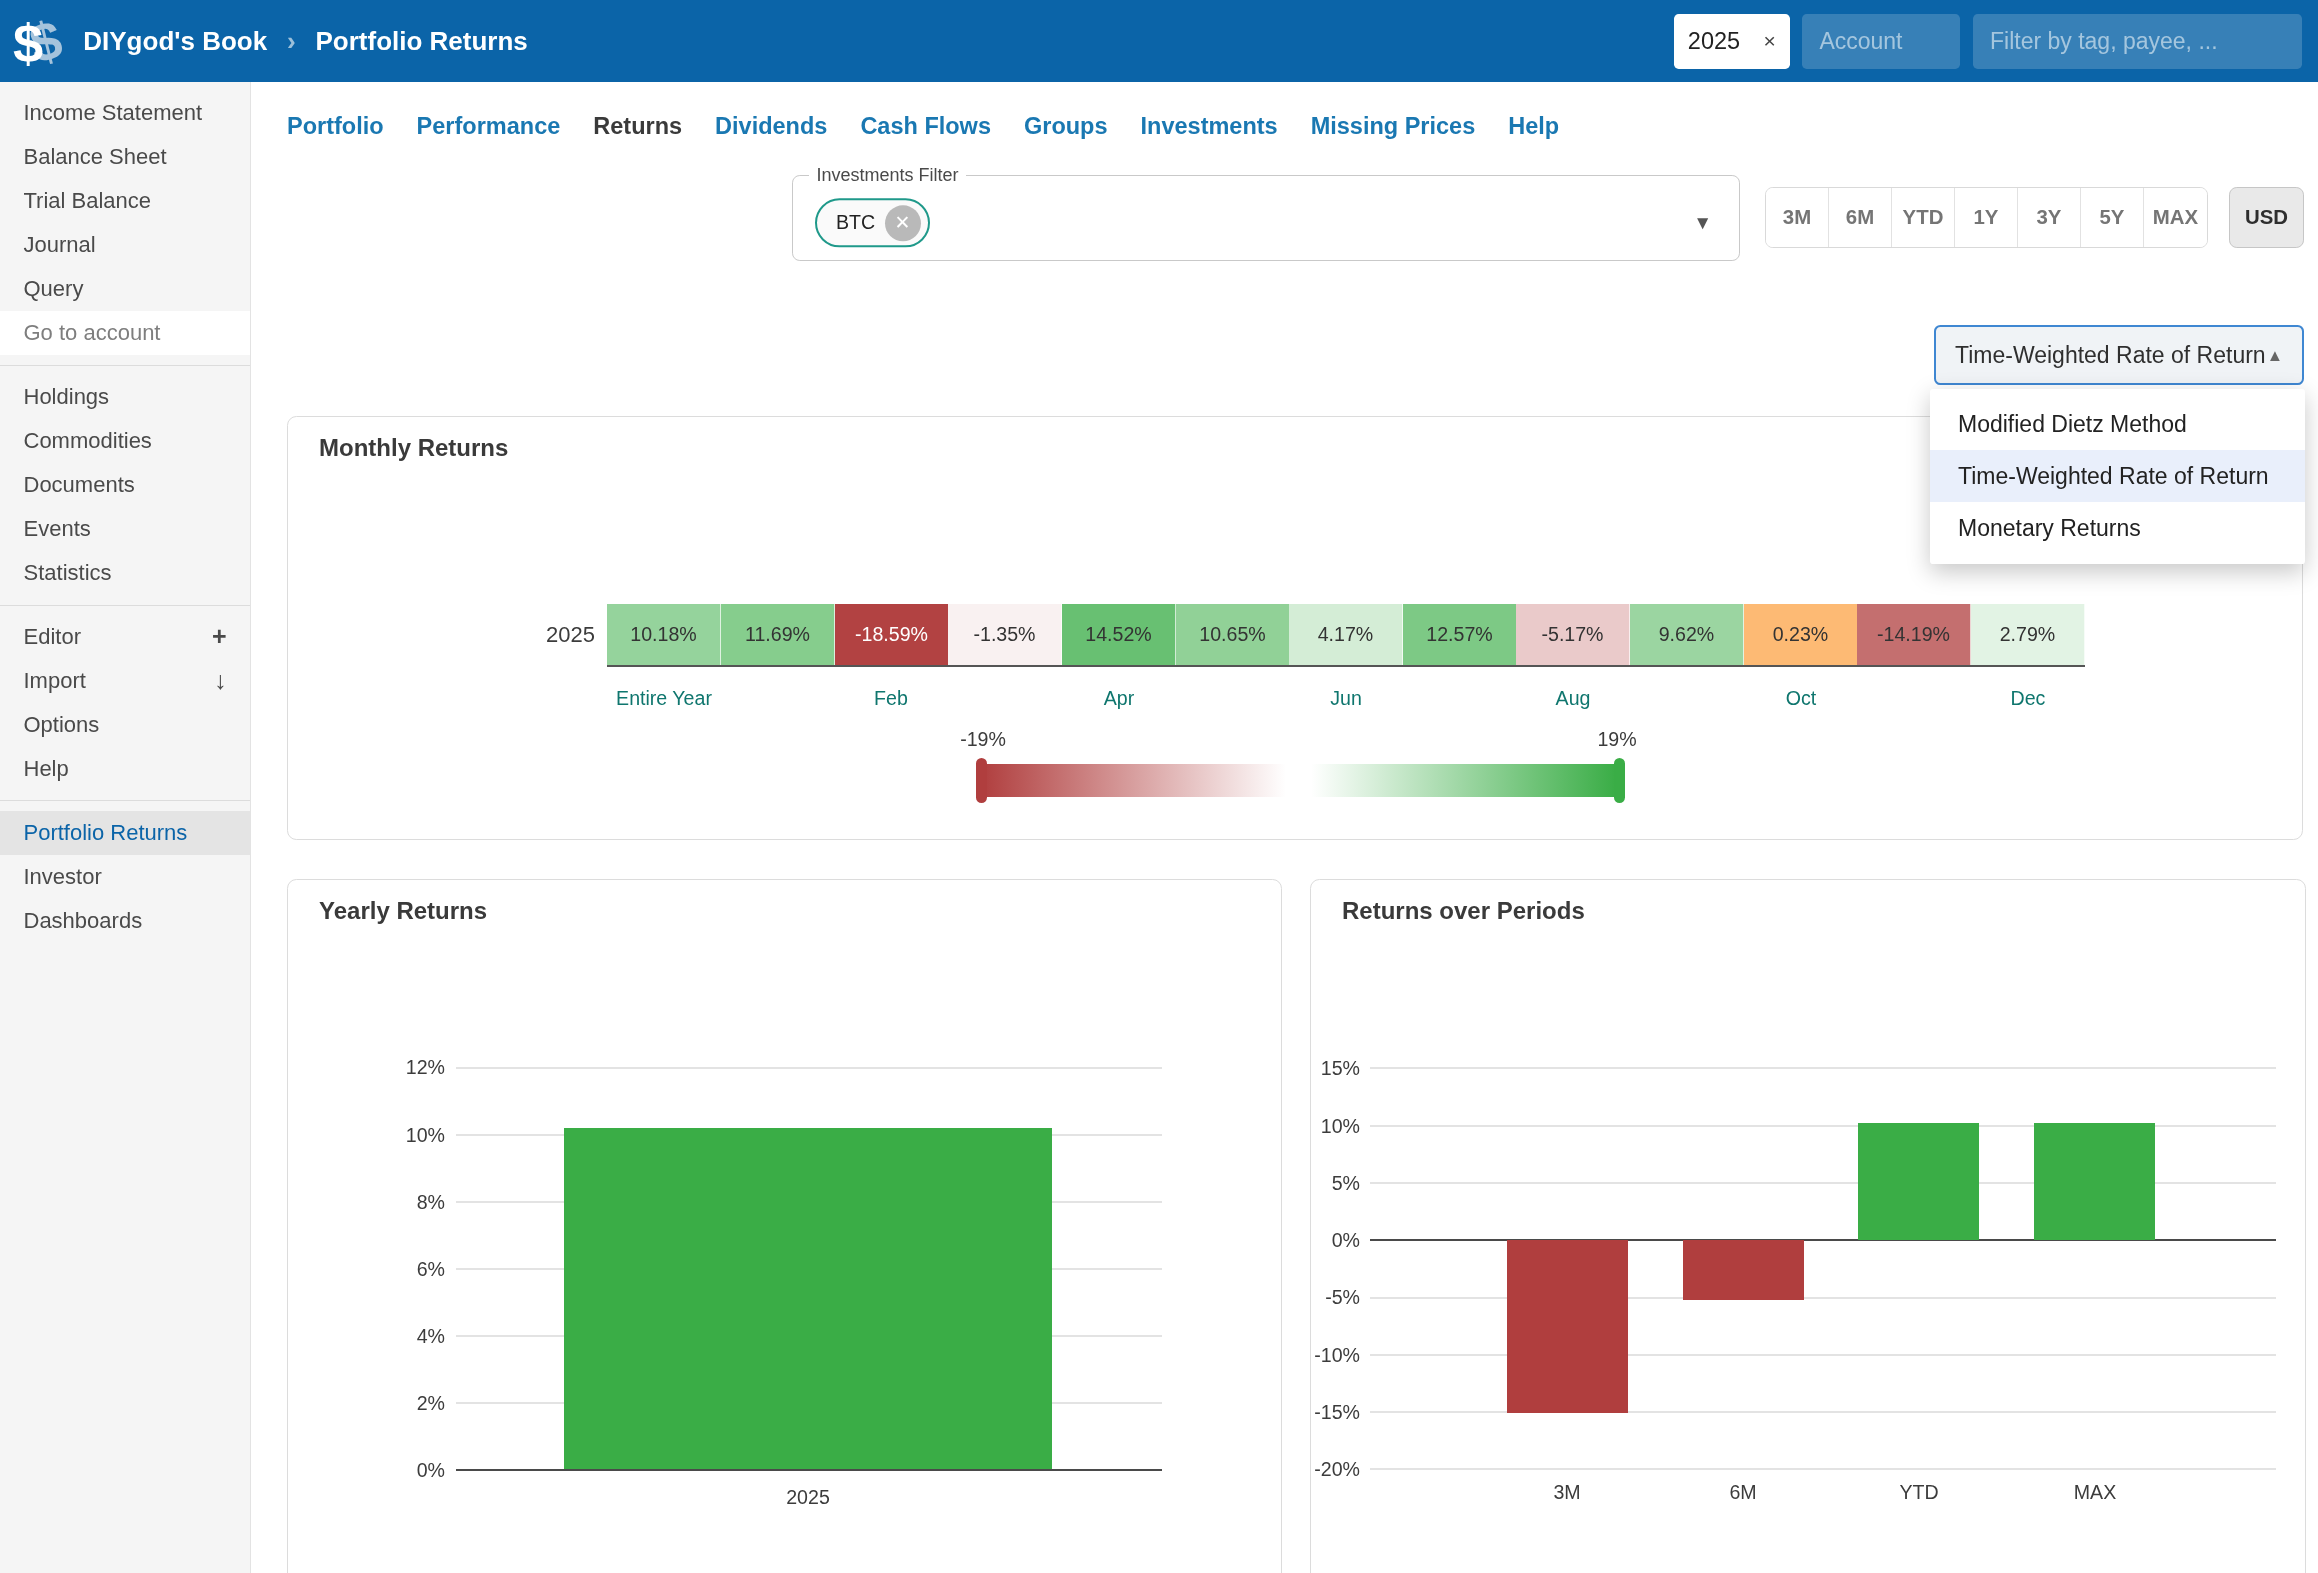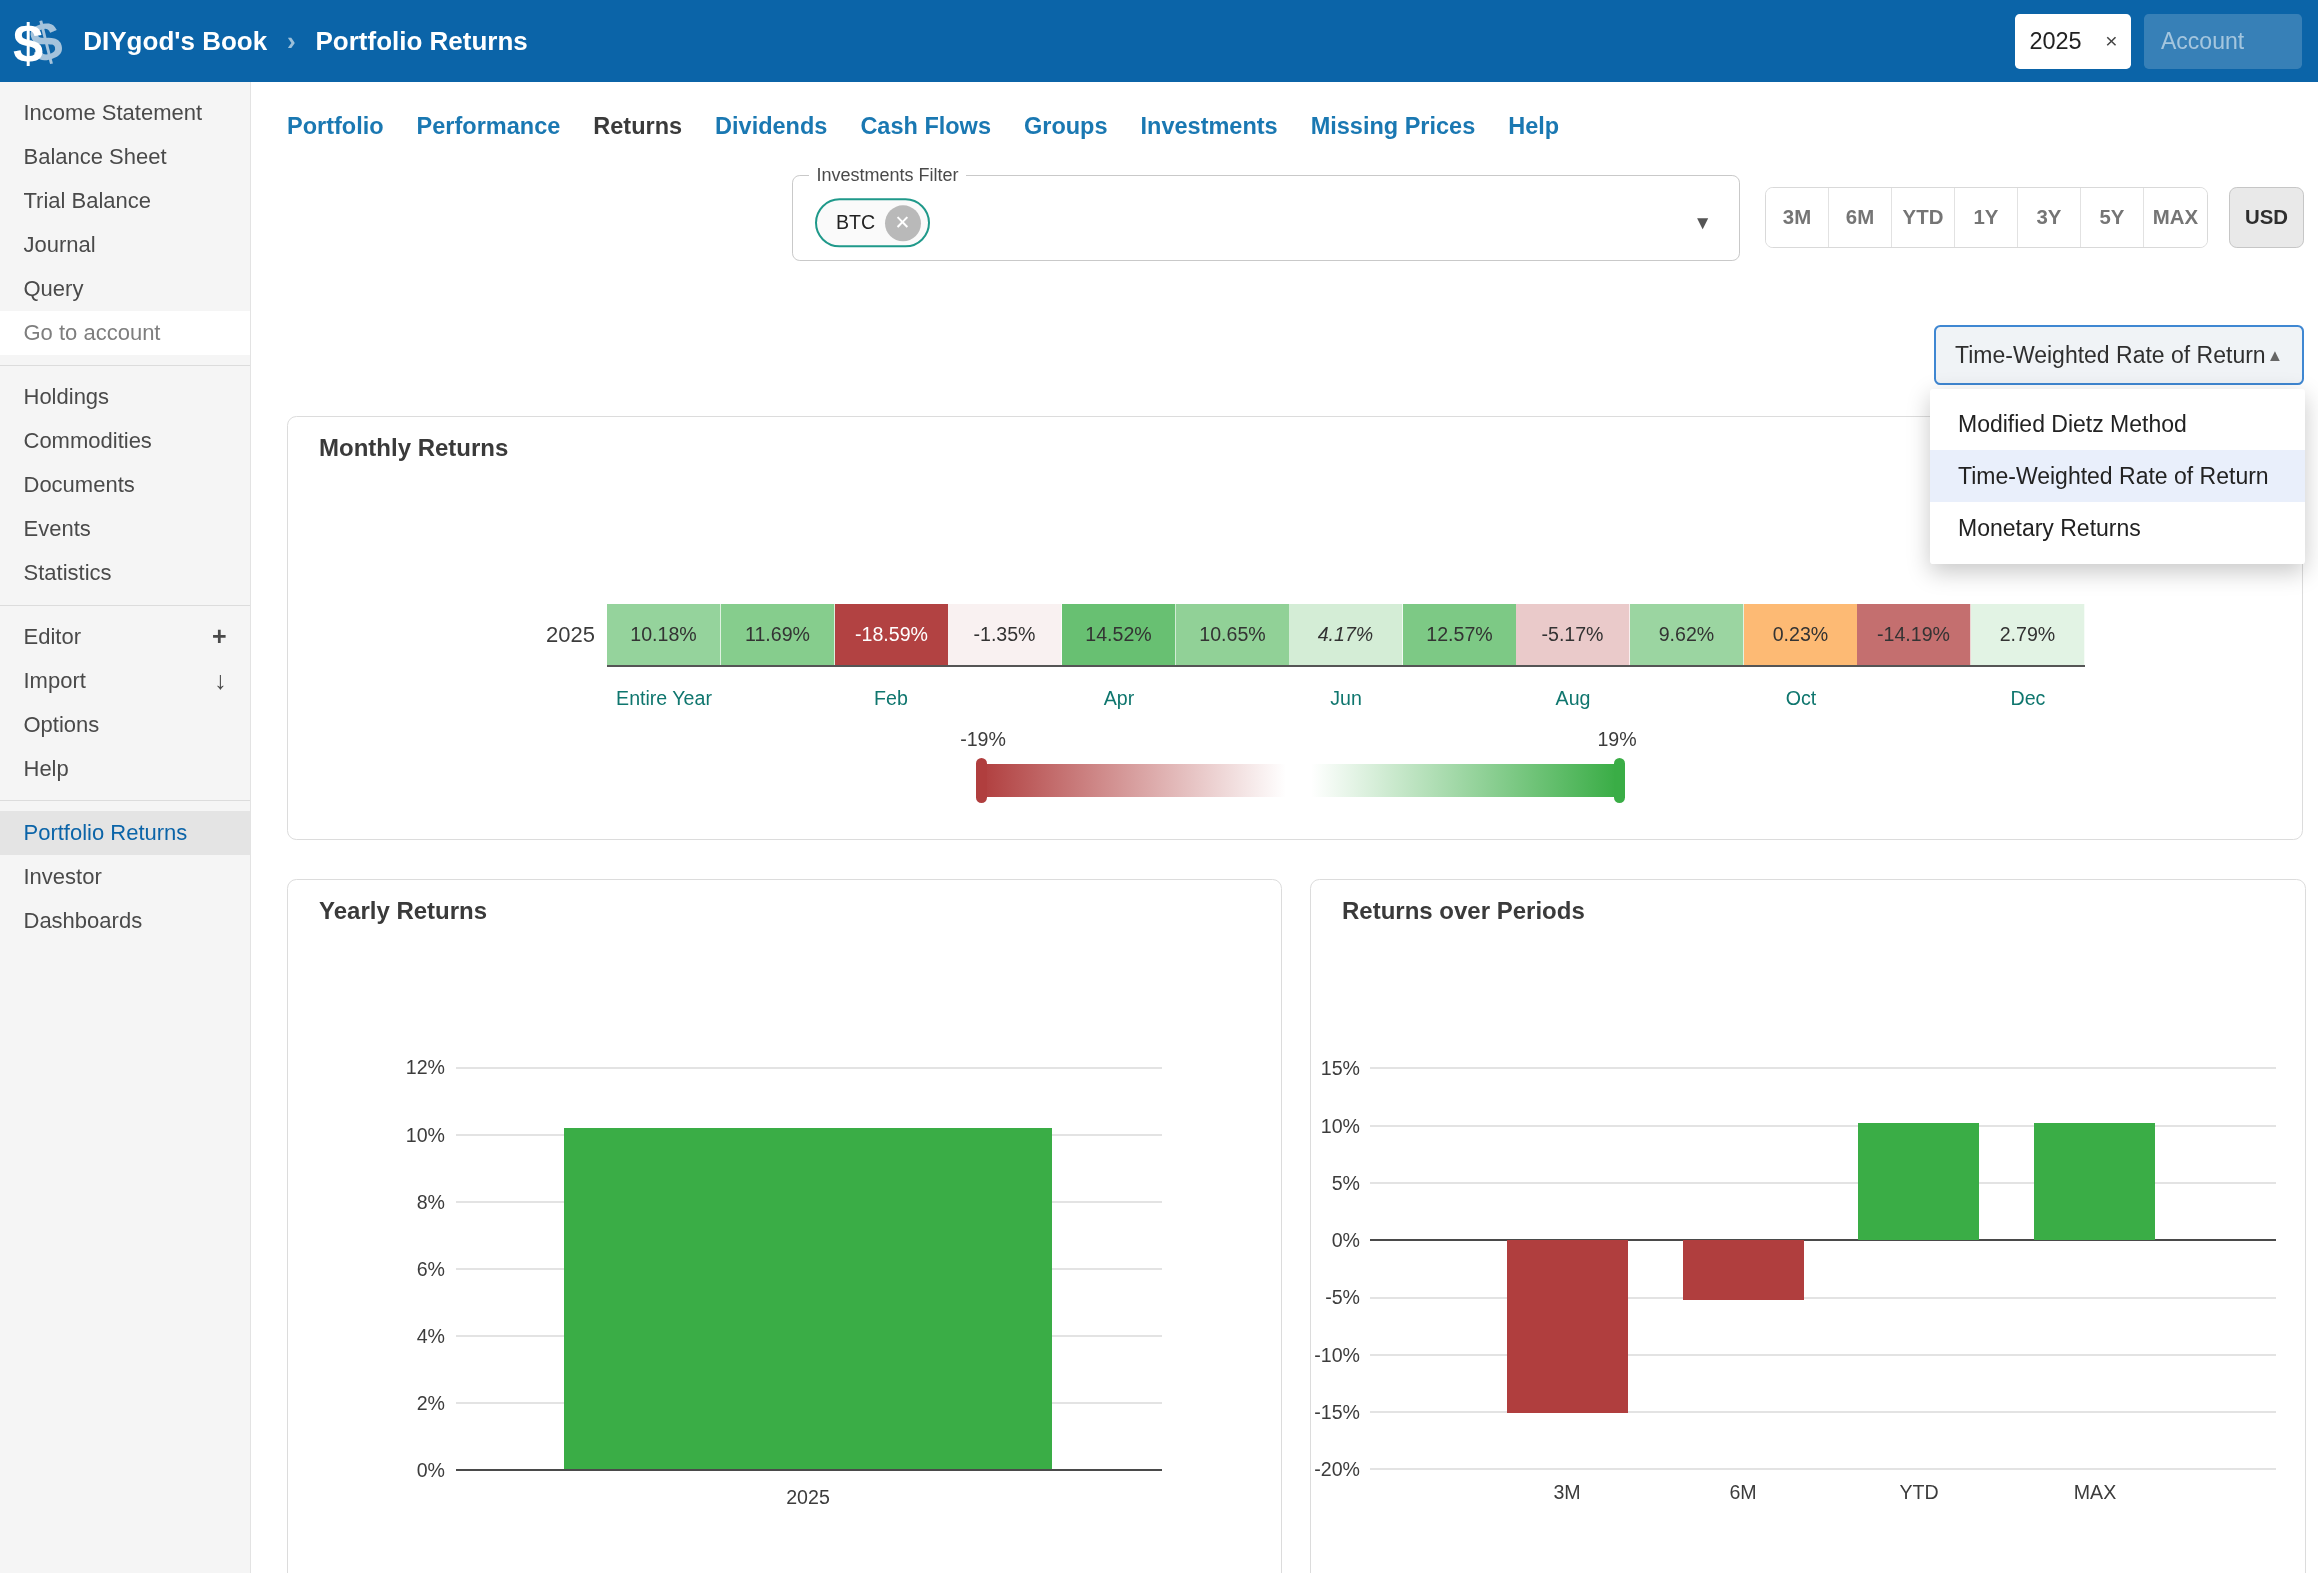--- a/index.html
+++ b/index.html
@@ -106,20 +106,21 @@
     <span>DIYgod's Book</span>
     <span class="sep">›</span>
     <span>Portfolio Returns</span>
   </nav>
   <div class="hfilters">
     <div class="year-box">
       <span>2025</span>
       <span class="clear">×</span>
     </div>
     <input class="hinput account" placeholder="Account" style="">
+    <input class="hinput tag" placeholder="Filter by tag, payee, ..." style="">
   </div>
 </header>
 
 <aside class="sidebar">
   <nav id="sidebar-nav">
       <div class="sb-section">
         <a class="sb-item">
           <span>Income Statement</span>
         </a>
         <a class="sb-item">
@@ -233,21 +234,21 @@
   <section class="card" id="monthly-card">
     <h3>Monthly Returns</h3>
     <div class="plot" id="heatmap">
         <div class="hm-row-label">2025</div>
         <div class="hm-cell" style="left: 319px; width: 114px; background: rgb(149, 211, 156);">10.18%</div>
         <div class="hm-cell" style="left: 433px; width: 114px; background: rgb(134, 205, 141);">11.69%</div>
         <div class="hm-cell" style="left: 547px; width: 114px; background: rgb(178, 66, 66); color: rgb(255, 255, 255);">-18.59%</div>
         <div class="hm-cell" style="left: 660px; width: 114px; background: rgb(249, 241, 241);">-1.35%</div>
         <div class="hm-cell" style="left: 774px; width: 114px; background: rgb(104, 192, 114);">14.52%</div>
         <div class="hm-cell" style="left: 888px; width: 114px; background: rgb(145, 209, 151);">10.65%</div>
-        <div class="hm-cell" style="left: 1001px; width: 114px; background: rgb(212, 237, 214); font-style: italic;">4.17%</div>
+        <div class="hm-cell" style="left: 1001px; width: 114px; background: rgb(212, 237, 214);">4.17%</div>
         <div class="hm-cell" style="left: 1115px; width: 114px; background: rgb(125, 201, 133);">12.57%</div>
         <div class="hm-cell" style="left: 1228px; width: 114px; background: rgb(234, 202, 202);">-5.17%</div>
         <div class="hm-cell" style="left: 1342px; width: 114px; background: rgb(155, 213, 161);">9.62%</div>
         <div class="hm-cell" style="left: 1456px; width: 114px; background: #fdba74;">0.23%</div>
         <div class="hm-cell" style="left: 1569px; width: 114px; background: rgb(196, 111, 111);">-14.19%</div>
         <div class="hm-cell" style="left: 1683px; width: 114px; background: rgb(226, 243, 228);">2.79%</div>
         <div class="hm-axis"></div>
         <div class="hm-month" style="left: 376px;">Entire Year</div>
         <div class="hm-month" style="left: 603px;">Feb</div>
         <div class="hm-month" style="left: 831px;">Apr</div>

